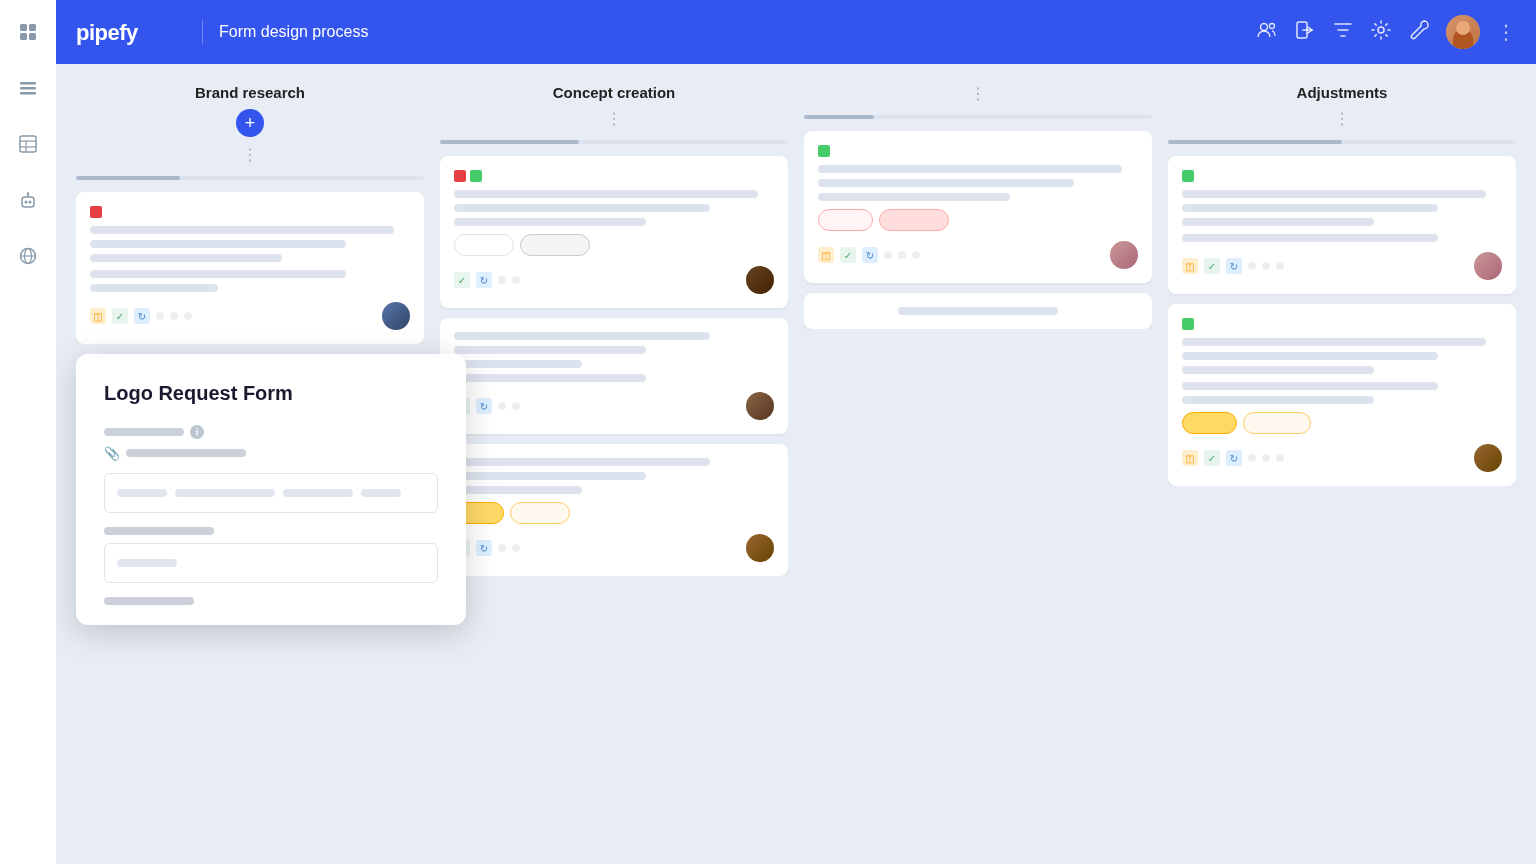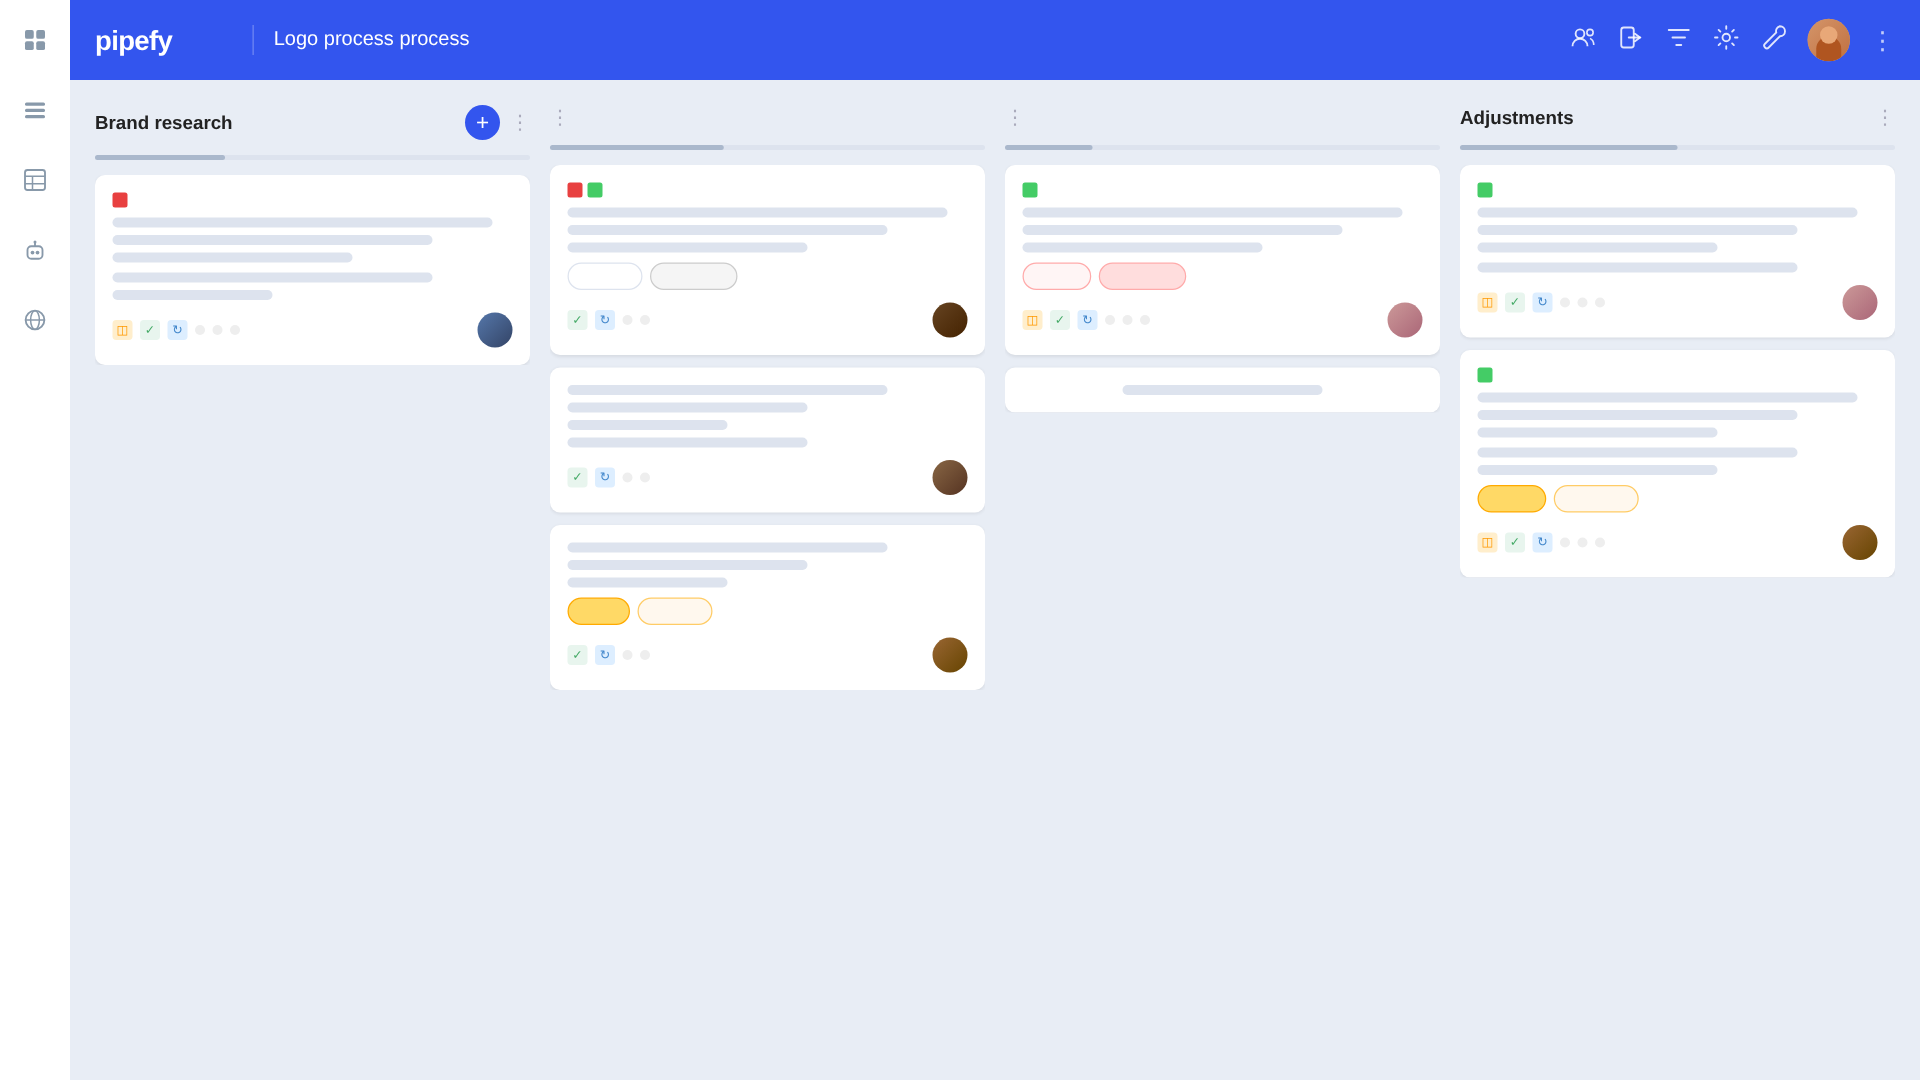--- a/index.html
+++ b/index.html
@@ -145,20 +145,21 @@
       min-width: 0;
       display: flex;
       flex-direction: column;
     }
 
     .column-header {
       display: flex;
       align-items: center;
       margin-bottom: 12px;
       gap: 8px;
+      flex-direction: column;
     }
     .column-title {
       font-size: 15px;
       font-weight: 600;
       color: #222;
       flex: 1;
     }
     .column-add-btn {
       width: 28px;
       height: 28px;
@@ -469,21 +470,21 @@
 <div class="main-area">
 
   <div class="header">
     <div class="header-logo">
 
       <svg width="90" height="28" viewBox="0 0 90 28" fill="none">
         <text x="0" y="22" font-family="Arial, sans-serif" font-size="22" font-weight="800" fill="white" letter-spacing="-0.5">pipefy</text>
       </svg>
     </div>
     <div class="header-divider"></div>
-    <div class="header-title">Logo process process</div>
+    <div class="header-title">Form design process</div>
     <div class="header-actions">
 
       <span class="header-action-icon">
         <svg width="22" height="22" viewBox="0 0 22 22" fill="none">
           <circle cx="8" cy="8" r="3.5" stroke="rgba(255,255,255,0.85)" stroke-width="1.5" fill="none"></circle>
           <path d="M2 18c0-3.3 2.7-6 6-6s6 2.7 6 6" stroke="rgba(255,255,255,0.85)" stroke-width="1.5" fill="none"></path>
           <circle cx="16" cy="7" r="2.5" stroke="rgba(255,255,255,0.85)" stroke-width="1.3" fill="none"></circle>
           <path d="M19 17c0-2.5-1.3-4.5-3-5.3" stroke="rgba(255,255,255,0.85)" stroke-width="1.3" fill="none"></path>
         </svg>
       </span>
@@ -556,20 +557,21 @@
                 <div class="card-icon-sm dot"></div>
               </div>
               <div class="card-avatar av-male1" style="width:28px;height:28px;border-radius:50%;"></div>
             </div>
           </div>
         </div>
       </div>
 
       <div class="column">
         <div class="column-header">
+          <span class="column-title">Concept creation</span>
           <span class="column-more">⋮</span>
         </div>
         <div class="column-progress">
           <div class="column-progress-fill" style="width:40%"></div>
         </div>
         <div class="cards-list">
 
           <div class="card">
             <div class="card-tags">
               <div class="tag tag-red"></div>
@@ -725,18 +727,45 @@
               <div class="card-avatar av-male4" style="width:28px;height:28px;border-radius:50%;"></div>
             </div>
           </div>
         </div>
       </div>
 
     </div>
 
     <div class="modal-overlay">
       <div class="modal-card">
+        <div class="modal-body">
+          <div class="modal-title">Logo Request Form</div>
+
+          <div class="form-field-label">
+            <div class="field-label-bar"></div>
+            <div class="field-info-icon">i</div>
+          </div>
+          <div class="field-attach-row">
+            <div style="width:16px;height:16px;color:#aab;font-size:13px;display:flex;align-items:center;">📎</div>
+            <div class="field-attach-bar"></div>
+          </div>
+
+          <div class="form-input">
+            <div class="input-placeholder-bar" style="width:50px;"></div>
+            <div class="input-placeholder-bar" style="width:100px;"></div>
+            <div class="input-placeholder-bar" style="width:70px;"></div>
+            <div class="input-placeholder-bar" style="width:40px;"></div>
+          </div>
+
+          <div class="form-section-label" style="width:110px;margin-bottom:8px;"></div>
+
+          <div class="form-select">
+            <div class="select-bar"></div>
+          </div>
+
+          <div class="form-bottom-label"></div>
+        </div>
 
       </div>
     </div>
 
   </div>
 </div>
 
 </body></html>

